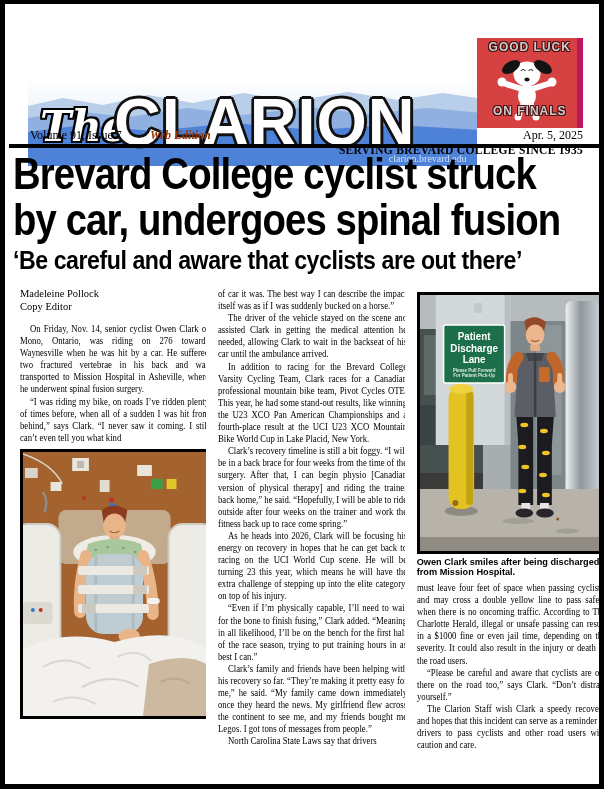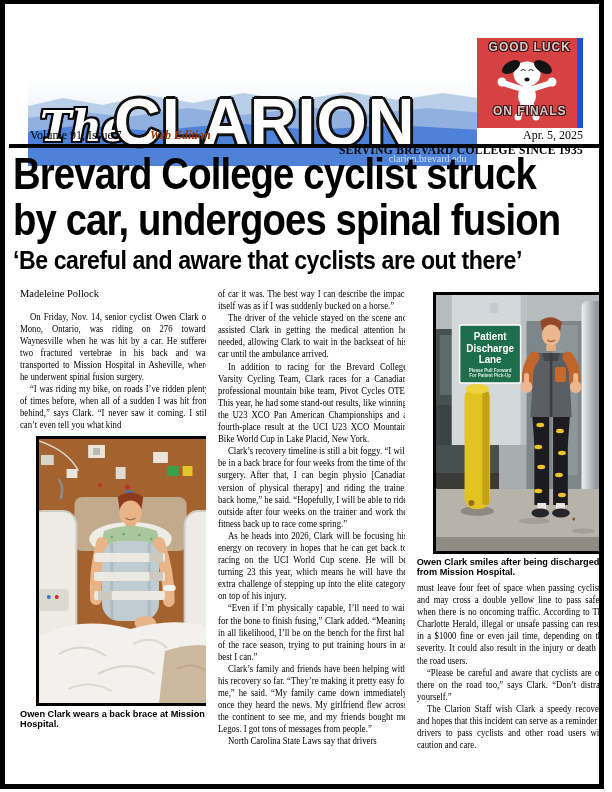--- a/index.html
+++ b/index.html
@@ -25,21 +25,21 @@
     position:absolute;left:86px;top:6px;
     font-family:"Liberation Sans",sans-serif;font-weight:bold;font-size:66px;letter-spacing:1px;color:#fff;
     transform:scaleX(0.98);transform-origin:0 0;
     text-shadow:-2px -2px 0 #111,2px -2px 0 #111,-2px 2px 0 #111,2px 2px 0 #111,0 -3px 0 #111,0 3px 0 #111,-3px 0 0 #111,3px 0 0 #111;
   }
   .banner-url{
     position:absolute;right:10px;bottom:2px;
     font-family:Liberation Serif, serif;font-size:10px;color:#cfe0fa;
   }
   .promo{
-    position:relative;width:108px;height:90px;background:#1d4ed8;overflow:hidden;
+    position:relative;width:108px;height:90px;background:#be185d;overflow:hidden;
     font-family:"Liberation Sans",sans-serif;font-weight:bold;color:#cbcbcb;
   }
   .promo-top,.promo-bottom{
     position:absolute;width:100%;text-align:center;font-size:12px;letter-spacing:1px;
     text-shadow:-1px -1px 0 #4a1212,1px -1px 0 #4a1212,-1px 1px 0 #4a1212,1px 1px 0 #4a1212;
   }
   .promo-top{top:2px;}
   .promo-bottom{bottom:10px;}
   .promo svg{position:absolute;left:0;top:0;}
   
@@ -69,21 +69,21 @@
     display:flex;gap:12px;
   }
   .col{width:189px;overflow:hidden;position:relative;}
   .byline{font-size:10.5px;line-height:12.5px;margin-bottom:10px;}
   .body-text{
     width:208px;transform:scaleX(0.909);transform-origin:0 0;
     font-size:9.6px;line-height:12.1px;text-align:justify;color:#000;
   }
   .body-text p{margin:0;text-indent:11px;}
   .cont p:first-child{text-indent:0;}
-  .photo{border:3px solid #000;display:block;background:#86efac;margin-left:16px;}
+  .photo{border:3px solid #000;display:block;background:#86efac;}
   .photo svg{display:block;}
   .caption{
     font-family:"Liberation Sans",sans-serif;font-weight:bold;
     font-size:9.2px;line-height:10px;margin-top:3px;color:#000;
   }
   .photo-block-left{margin-top:5px;}
   .photo-block-right{margin-top:4px;margin-bottom:5px;}
 </style>
 </head>
 <body>
@@ -145,20 +145,21 @@
   <div>Brevard College cyclist struck</div>
   <div>by car, undergoes spinal fusion</div>
 </div>
 <div class="subheadline">‘Be careful and aware that cyclists are out there’</div>
 
 <div class="columns">
 
   <div class="col">
     <div class="byline">
       <div>Madeleine Pollock</div>
+      <div>Copy Editor</div>
     </div>
     <div class="body-text">
         <p>On Friday, Nov. 14, senior cyclist Owen Clark of Mono, Ontario, was riding on 276 towards Waynesville when he was hit by a car. He suffered two fractured vertebrae in his back and was transported to Mission Hospital in Asheville, where he underwent spinal fusion surgery.</p>
         <p>“I was riding my bike, on roads I’ve ridden plenty of times before, when all of a sudden I was hit from behind,” says Clark. “I never saw it coming. I still can’t even tell you what kind</p>
       </div>
     <div class="photo-block-left">
       <div class="photo">
         <svg width="183" height="264" viewBox="0 0 186 264" preserveAspectRatio="none">
           <rect x="0" y="0" width="186" height="264" fill="#a4622e"></rect>
 
@@ -212,21 +213,20 @@
 
           <path d="M0,198 Q40,176 93,190 Q150,174 186,196 L186,264 L0,264 Z" fill="#f3f1ed"></path>
           <path d="M128,212 Q166,200 186,212 L186,264 L122,264 Z" fill="#cdb9a0"></path>
           <path d="M20,215 q25,-14 48,2" stroke="#d8d5cf" stroke-width="2" fill="none"></path>
           <path d="M60,235 q30,-16 58,0" stroke="#d8d5cf" stroke-width="2" fill="none"></path>
           <path d="M30,250 q22,-10 44,2" stroke="#dcd9d3" stroke-width="2" fill="none"></path>
           <path d="M96,205 q20,-10 34,4" stroke="#dcd9d3" stroke-width="2" fill="none"></path>
           <path d="M140,230 q16,-8 30,2" stroke="#bfa98e" stroke-width="2" fill="none"></path>
         </svg>
       </div>
-      <div class="caption">Owen Clark wears a back brace at Mission Hospital.</div>
     </div>
   </div>
 
   <div class="col">
     <div class="body-text cont">
         <p>of car it was. The best way I can describe the impact itself was as if I was suddenly bucked on a horse.”</p>
         <p>The driver of the vehicle stayed on the scene and assisted Clark in getting the medical attention he needed, allowing Clark to wait in the backseat of his car until the ambulance arrived.</p>
         <p>In addition to racing for the Brevard College Varsity Cycling Team, Clark races for a Canadian professional mountain bike team, Pivot Cycles OTE. This year, he had some stand-out results, like winning the U23 XCO Pan American Championships and a fourth-place result at the UCI U23 XCO Mountain Bike World Cup in Lake Placid, New York.</p>
         <p>Clark’s recovery timeline is still a bit foggy. “I will be in a back brace for four weeks from the time of the surgery. After that, I can begin physio [Canadian version of physical therapy] and riding the trainer back home,” he said. “Hopefully, I will be able to ride outside after four weeks on the trainer and work the fitness back up to race come spring.”</p>
         <p>As he heads into 2026, Clark will be focusing his energy on recovery in hopes that he can get back to racing on the UCI World Cup scene. He will be turning 23 this year, which means he will have the extra challenge of stepping up into the elite category, on top of his injury.</p>

